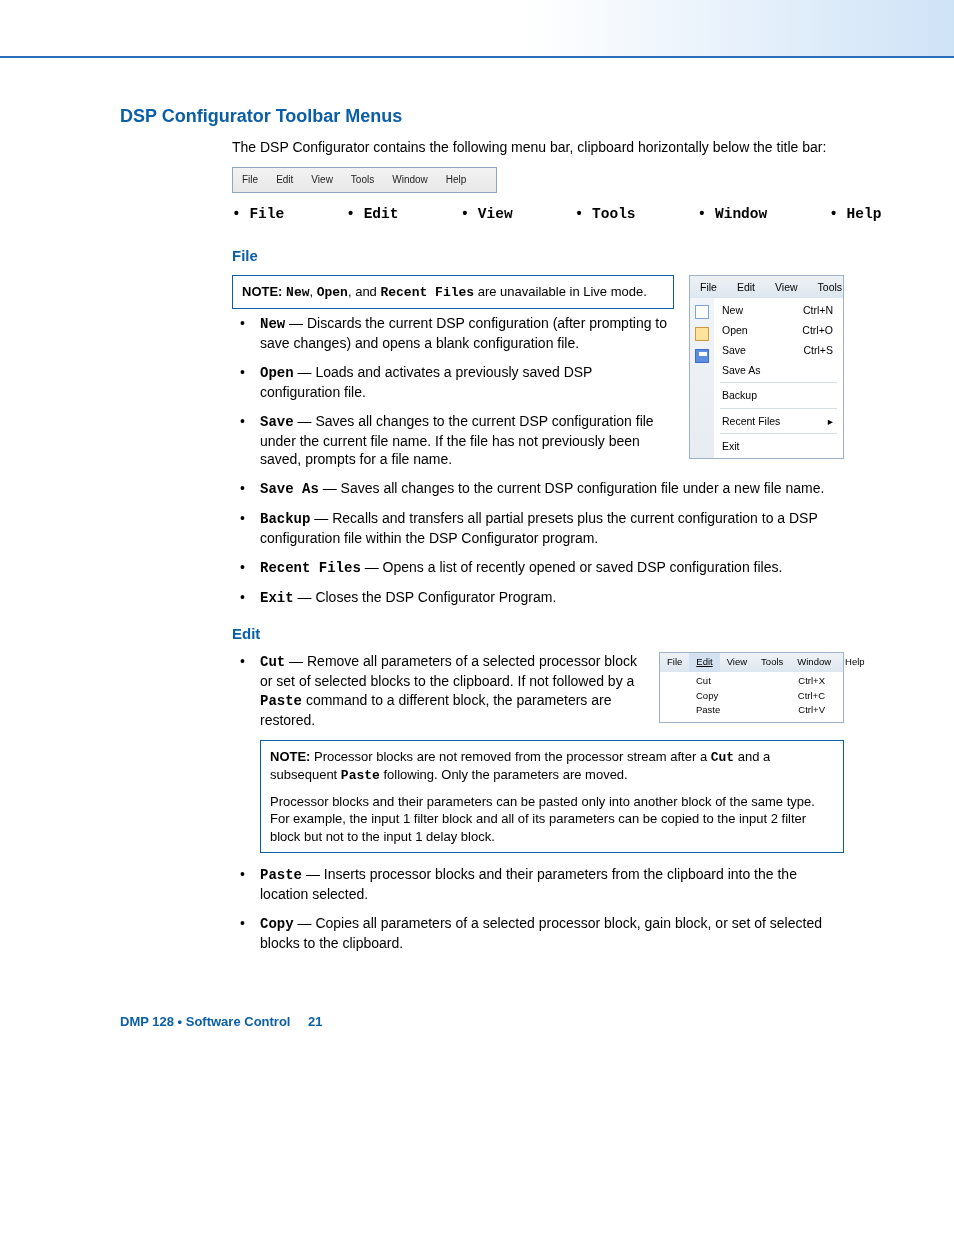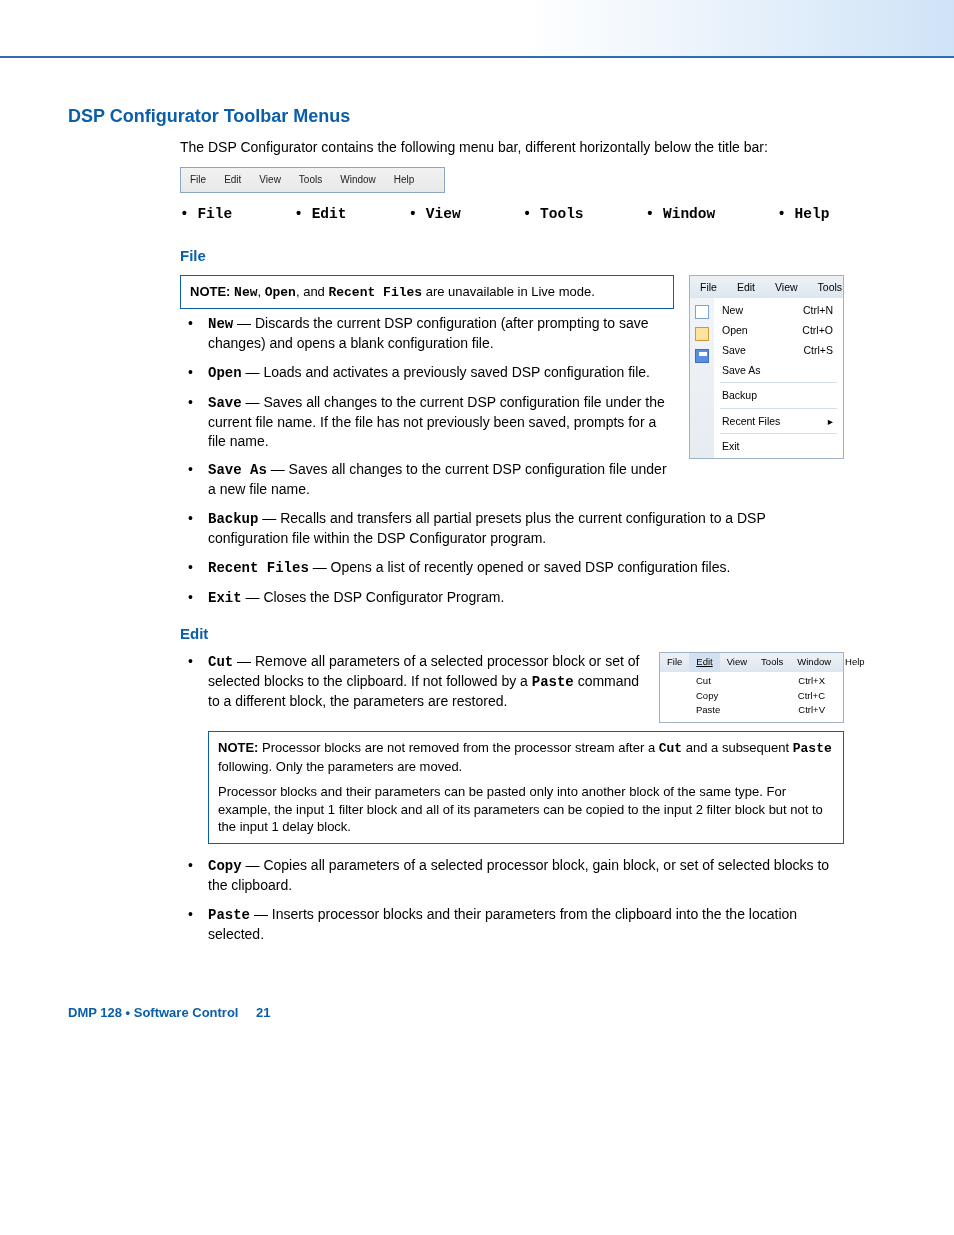--- a/index.html
+++ b/index.html
@@ -11,21 +11,21 @@
     width: 954px;
     line-height: 1.35;
   }
   .topbar {
     height: 58px;
     background: linear-gradient(to right, #fff 0%, #fff 55%, #cfe3f7 100%);
     border-bottom: 2px solid #2a6fb8;
     margin-bottom: 46px;
   }
   .page-content {
-    padding: 0 110px 40px 68px;
+    padding: 0 110px 40px 120px;
   }
   .h1 {
     color: #0a5fa8;
     font-weight: bold;
     font-size: 18px;
     margin-bottom: 10px;
   }
   .indent {
     margin-left: 112px;
   }
@@ -164,21 +164,21 @@
 </head>
 <body>
 
 <div class="topbar"></div>
 
 <div class="page-content">
 
   <div class="h1">DSP Configurator Toolbar Menus</div>
 
   <div class="indent">
-    <p class="intro">The DSP Configurator contains the following menu bar, different horizontally below the title bar:</p>
+    <p class="intro">The DSP Configurator contains the following menu bar, clipboard horizontally below the title bar:</p>
 
     <div class="menubar-img">
       <span>File</span>
       <span>Edit</span>
       <span>View</span>
       <span>Tools</span>
       <span>Window</span>
       <span>Help</span>
     </div>
 
@@ -296,22 +296,22 @@
 
     <div class="note-box wide">
       <p>
         <span class="nlabel">NOTE:</span>
         <span>Processor blocks are not removed from the processor stream after a </span><span class="code">Cut</span><span> and a subsequent </span><span class="code">Paste</span><span> following. Only the parameters are moved.</span>
       </p>
       <p>Processor blocks and their parameters can be pasted only into another block of the same type. For example, the input 1 filter block and all of its parameters can be copied to the input 2 filter block but not to the input 1 delay block.</p>
     </div>
 
     <ul class="body-list" style="margin-top:12px;">
+      <li><span class="term">Paste</span><span> — Inserts processor blocks and their parameters from the clipboard into the the location selected.</span></li>
       <li><span class="term">Copy</span><span> — Copies all parameters of a selected processor block, gain block, or set of selected blocks to the clipboard.</span></li>
-      <li><span class="term">Paste</span><span> — Inserts processor blocks and their parameters from the clipboard into the the location selected.</span></li>
     </ul>
 
   </div>
 
   <div class="footer">
     <span class="f1">DMP 128 • Software Control</span>
     <span class="f2">21</span>
   </div>
 
 </div>

